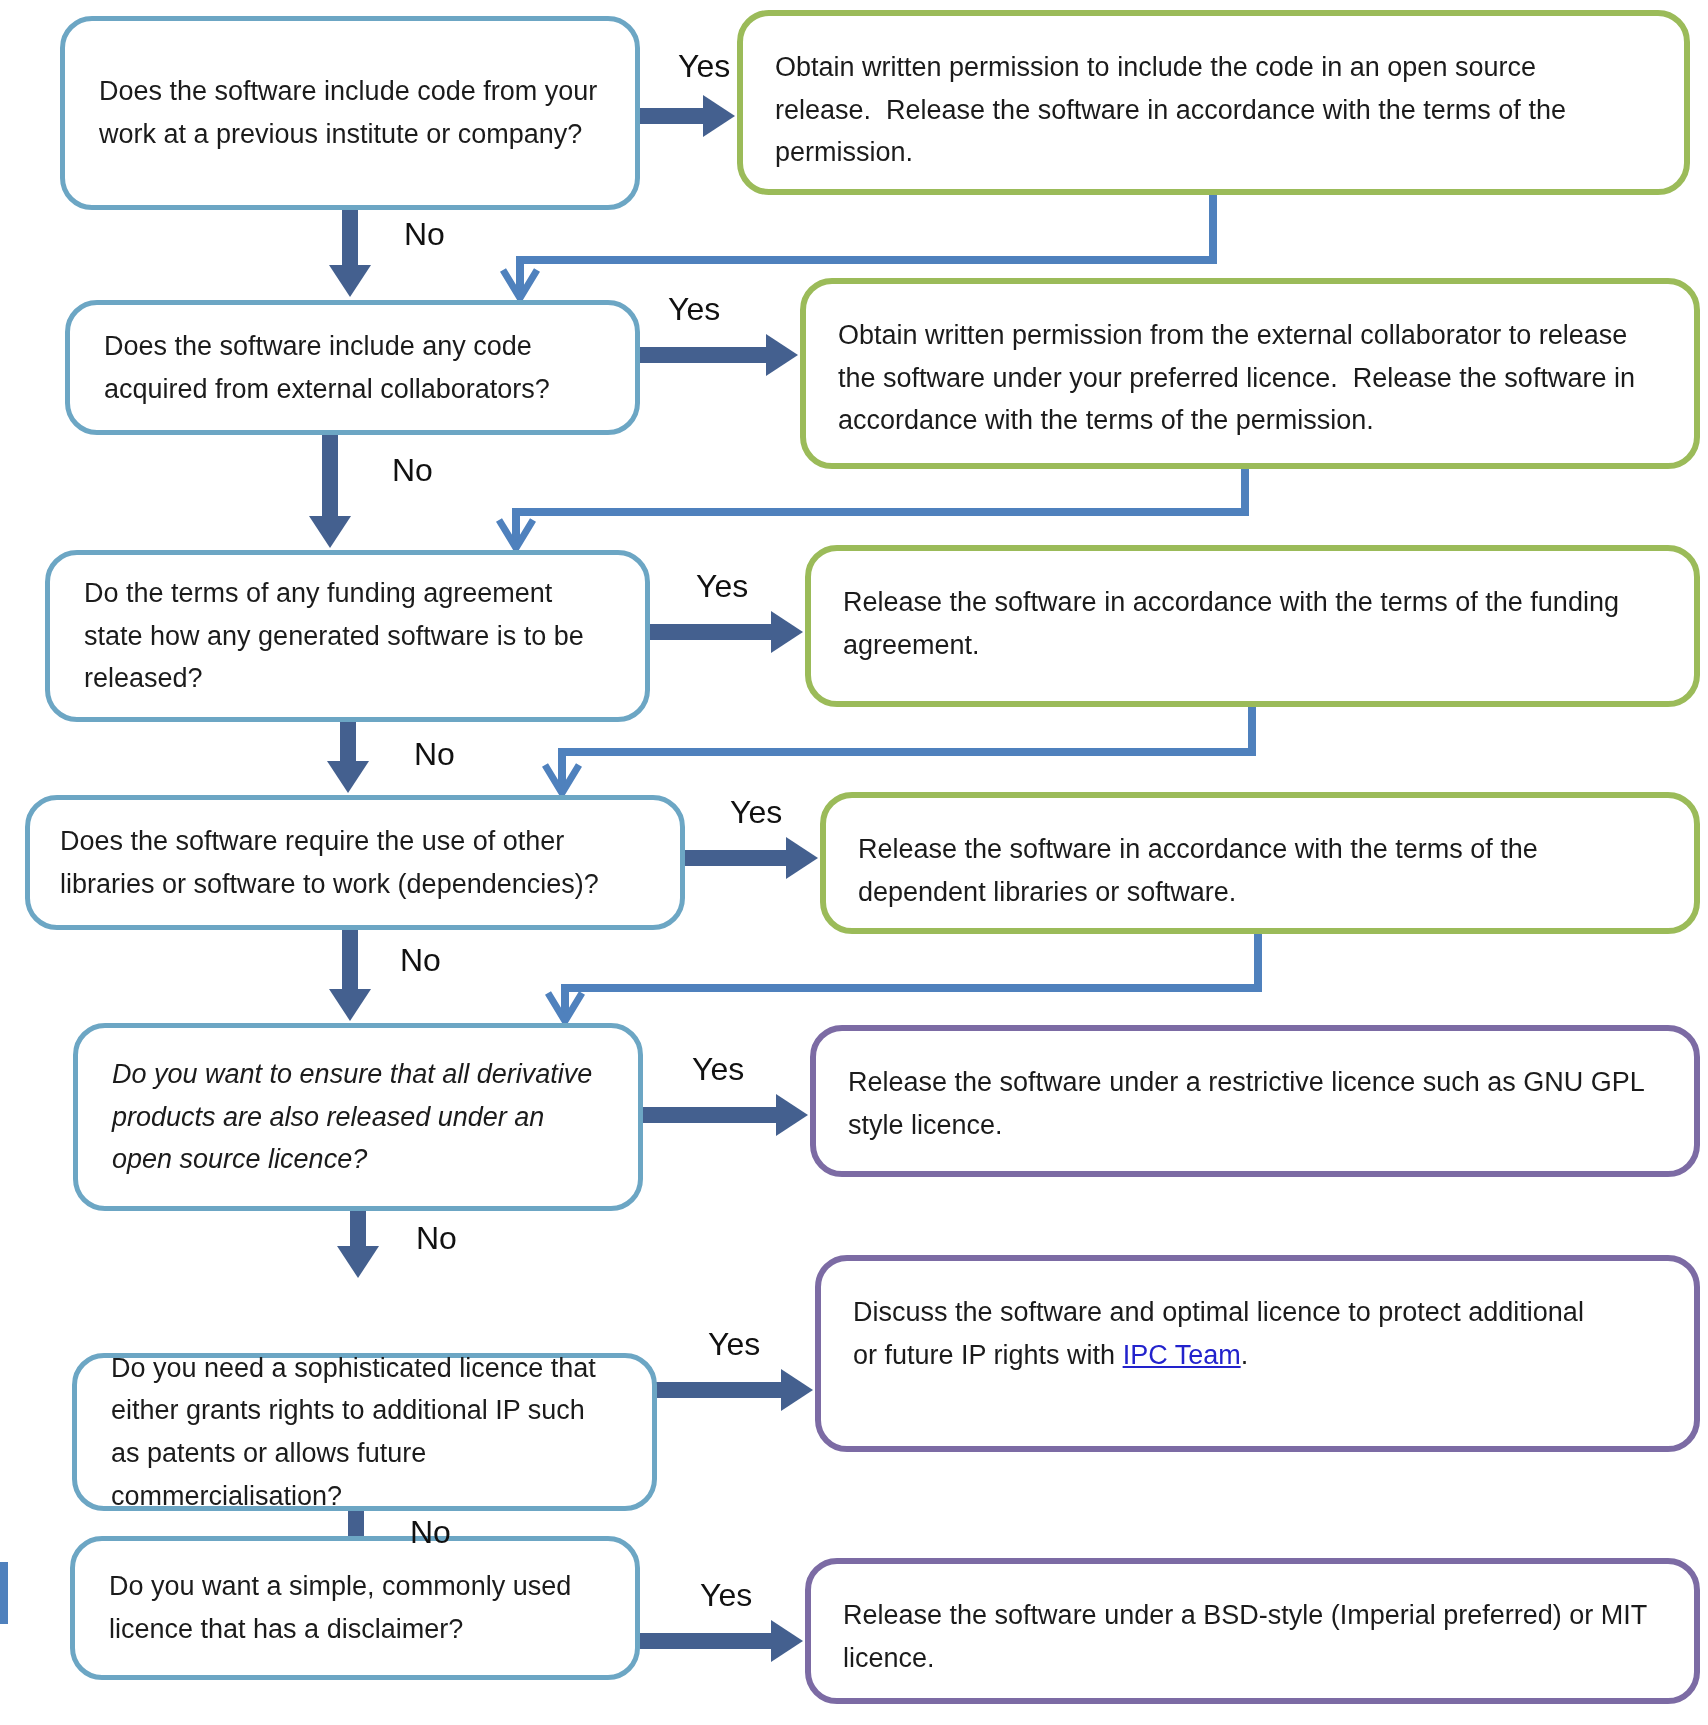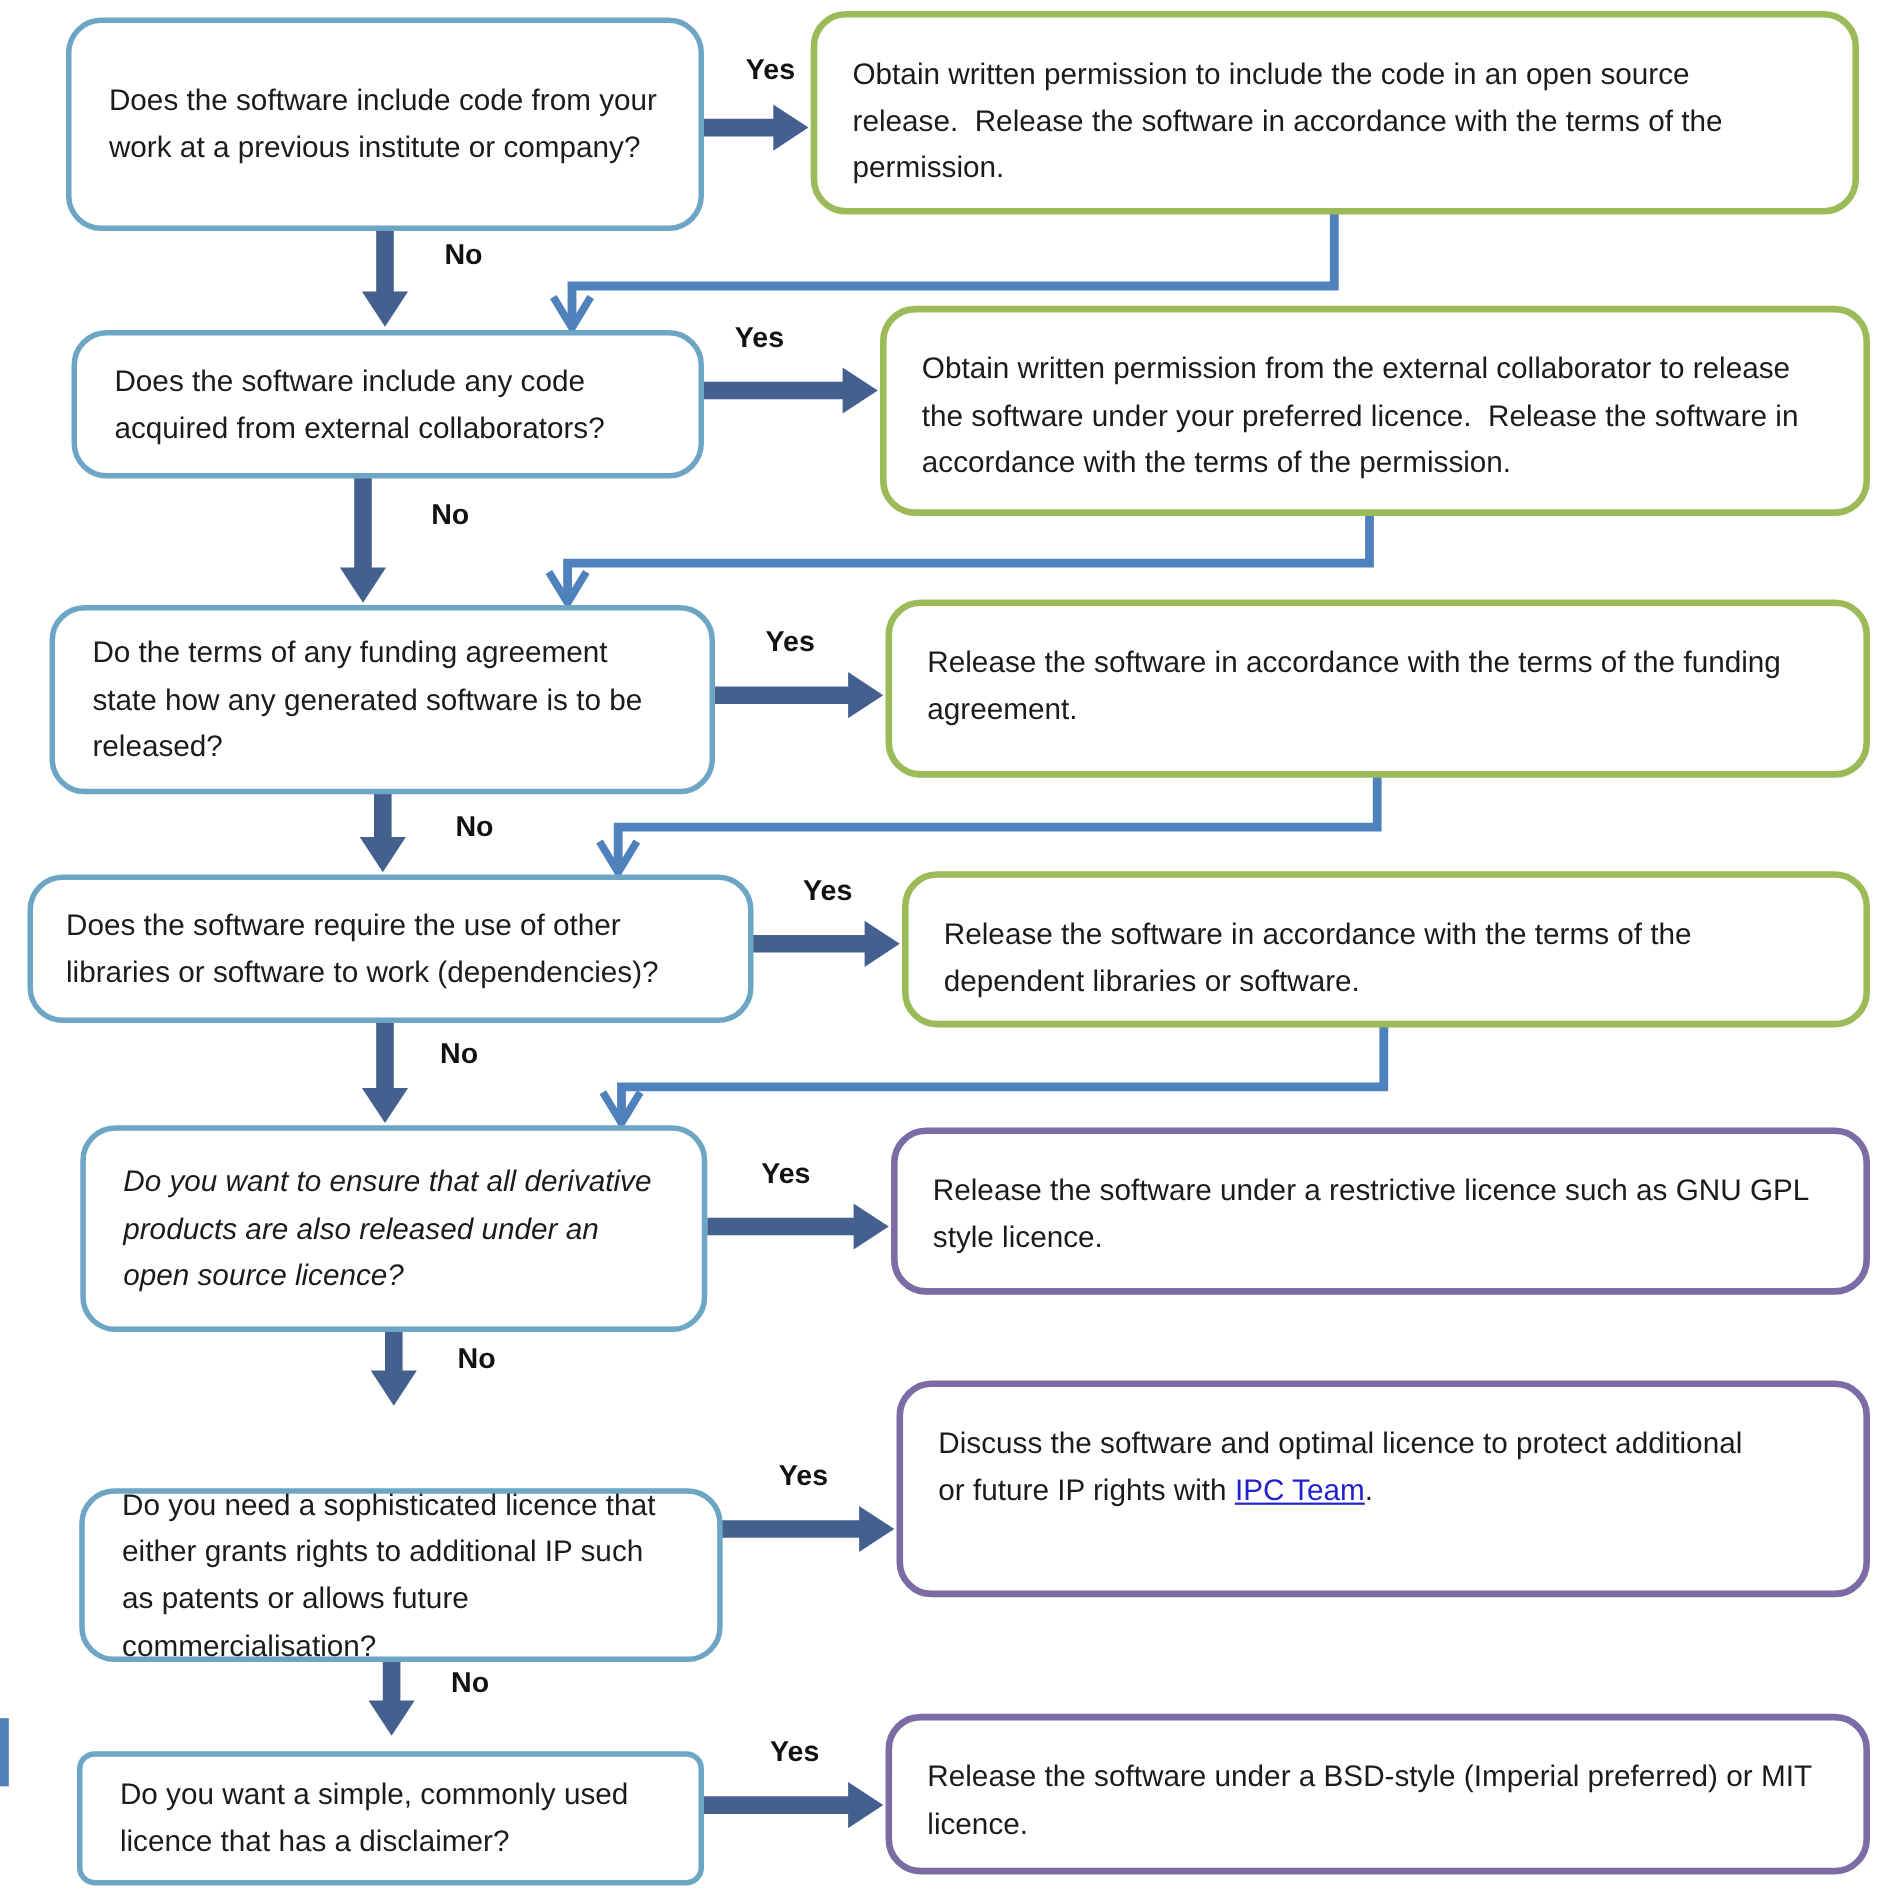--- a/index.html
+++ b/index.html
@@ -29,22 +29,22 @@
     padding:10px 34px;
   }
   .a{
     justify-content:flex-start;
     padding:30px 32px 10px 32px;
   }
   .a.green{border:6px solid #9BBB59;}
   .a.purple{border:6px solid #7C6BA4;}
   .edge-label{
     position:absolute;
-    font-weight:bold;
-    font-size:26px;
+    font-weight:normal;
+    font-size:32px;
     color:#111111;
   }
   .link{color:#2222CC;text-decoration:underline;cursor:pointer;text-align:center;}
   .artifact{position:absolute;left:0px;top:1562px;width:8px;height:62px;background:#4F81BD;}
 </style>
 </head>
 <body>
 
 <div class="canvas">
 
@@ -102,21 +102,21 @@
   </div>
 
   <div class="box q" style="left:73px;top:1023px;width:570px;height:188px;font-style:italic;">
     <span>Do you want to ensure that all derivative products are also released under an open source licence?</span>
   </div>
 
   <div class="box q" style="left:72px;top:1353px;width:585px;height:158px;">
     <span>Do you need a sophisticated licence that either grants rights to additional IP such as patents or allows future commercialisation?</span>
   </div>
 
-  <div class="box q" style="left:70px;top:1592px;width:570px;height:122px;border-radius:16px;">
+  <div class="box q" style="left:70px;top:1536px;width:570px;height:144px;">
     <span>Do you want a simple, commonly used licence that has a disclaimer?</span>
   </div>
 
   <div class="box a green" style="left:737px;top:10px;width:953px;height:185px;padding-right:80px;">
     <span>Obtain written permission to include the code in an open source release.  Release the software in accordance with the terms of the permission.</span>
   </div>
 
   <div class="box a green" style="left:800px;top:278px;width:900px;height:191px;">
     <span>Obtain written permission from the external collaborator to release the software under your preferred licence.  Release the software in accordance with the terms of the permission.</span>
   </div>

